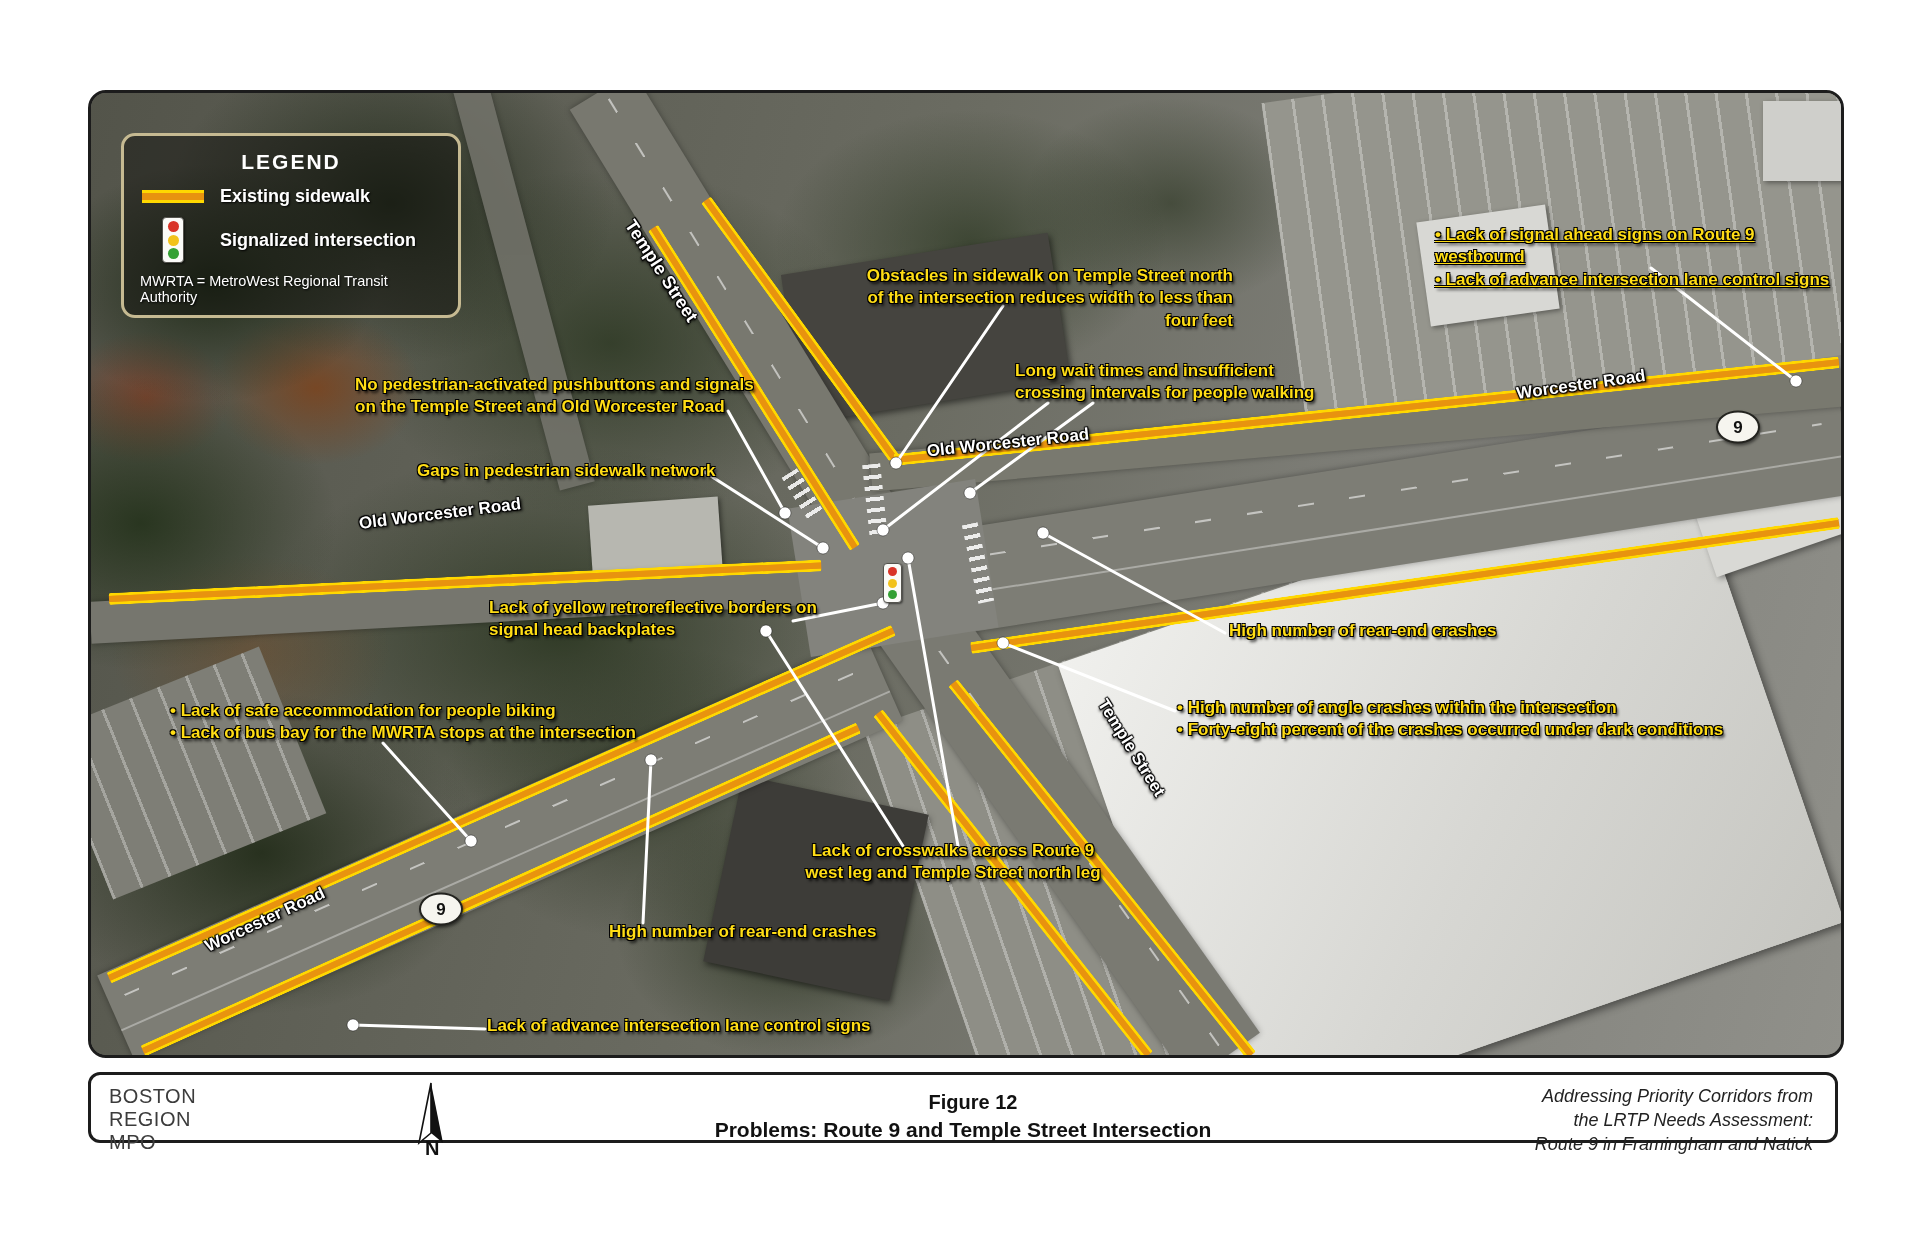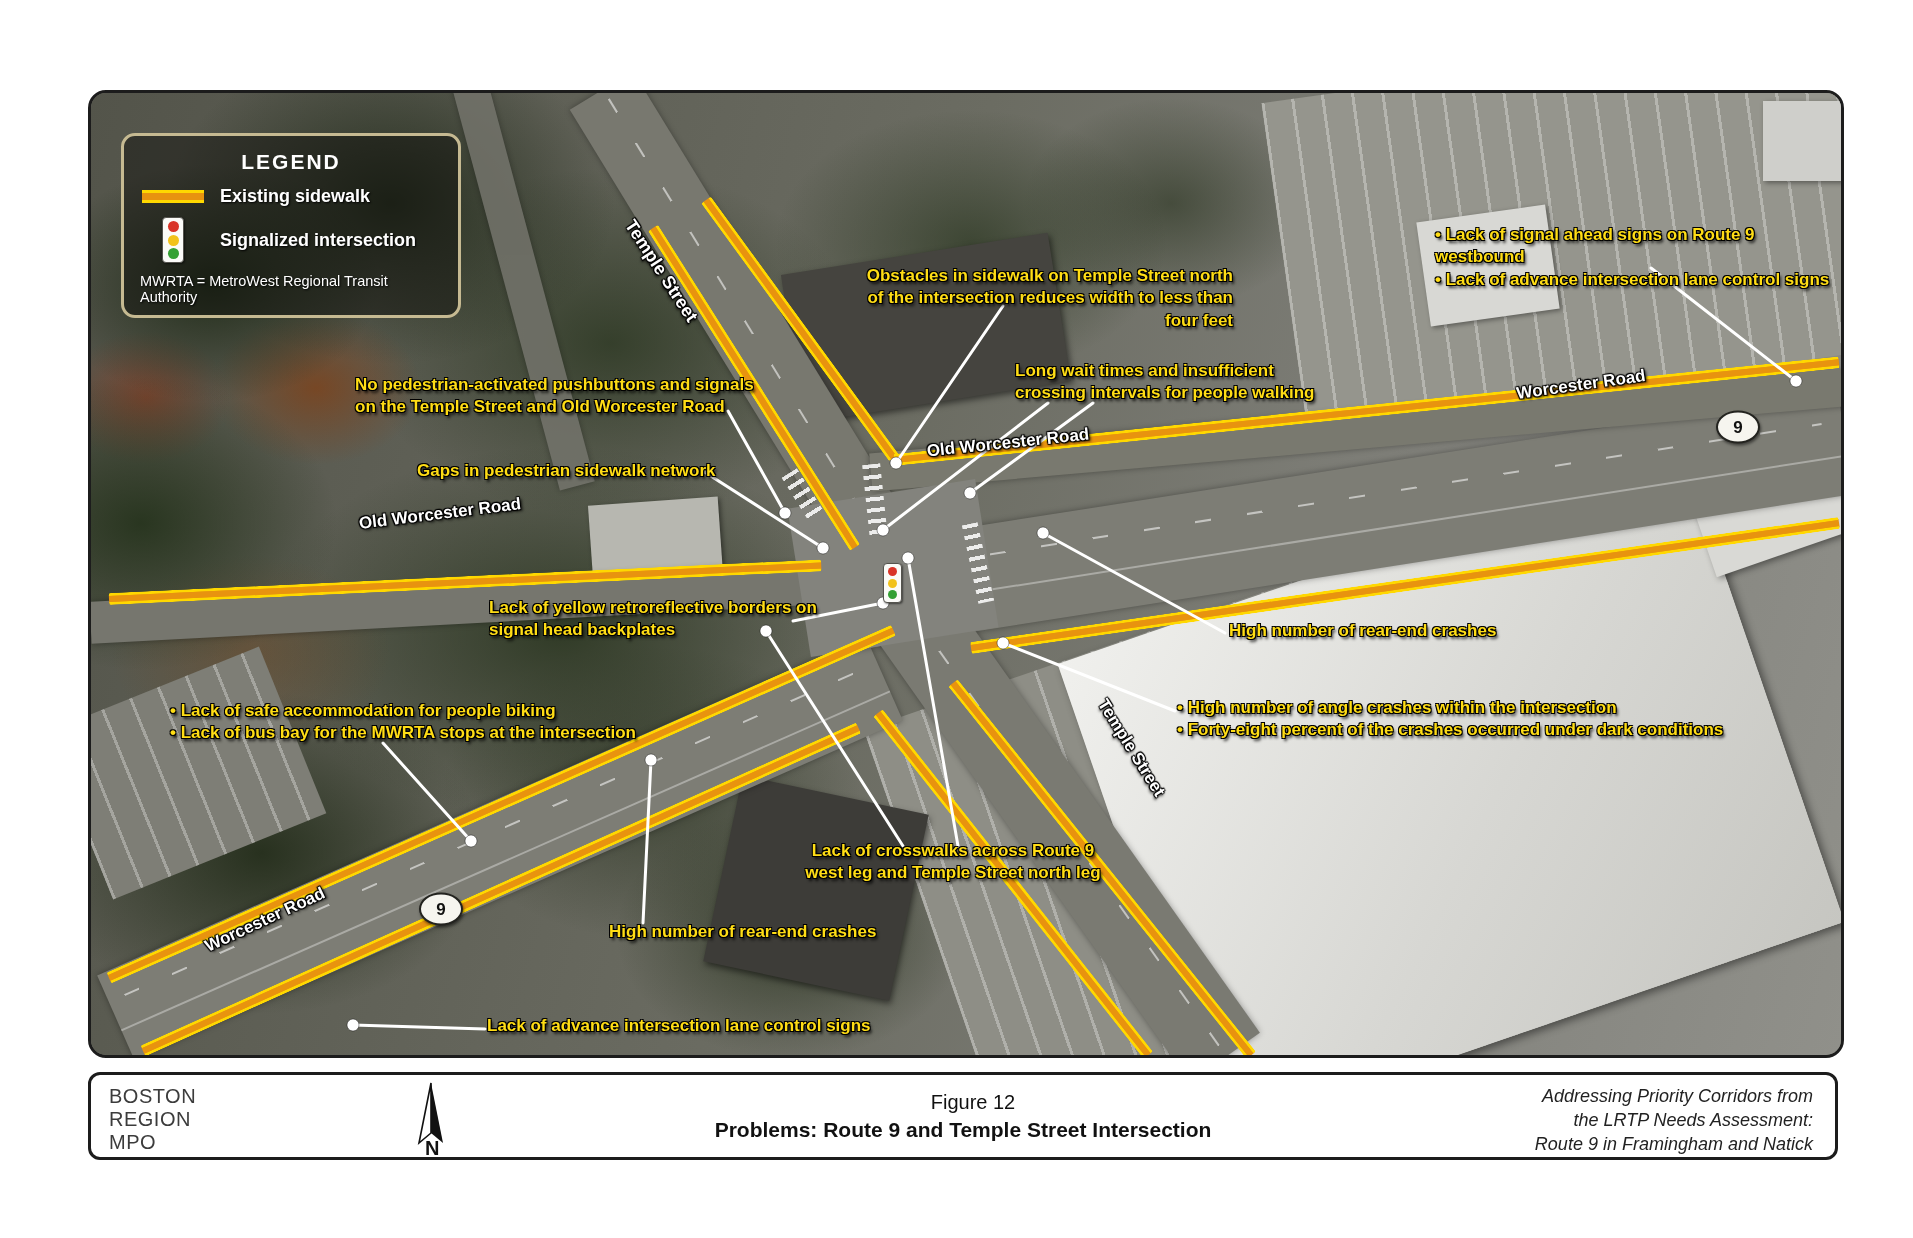--- a/index.html
+++ b/index.html
@@ -77,27 +77,27 @@
         background:rgba(18,18,14,.50);border:3px solid #c6ba92;border-radius:14px;
         padding:12px 16px 10px 16px;color:#fff;}
   .legend h2{margin:2px 0 12px 0;text-align:center;font-size:21px;letter-spacing:2px;color:#fff;}
   .lg-row{display:flex;align-items:center;margin:10px 0;}
   .lg-sym{width:66px;display:flex;justify-content:center;flex:0 0 66px;}
   .lg-walk{width:62px;height:13px;box-sizing:border-box;background:#e8930f;border-top:3px solid #ffd800;border-bottom:3px solid #ffd800;}
   .lg-label{font-weight:bold;font-size:18px;margin-left:14px;text-shadow:1px 1px 2px #000;}
   .lg-note{font-size:14.5px;margin-top:10px;text-shadow:1px 1px 2px #000;}
 
   
-  .footer{position:absolute;left:88px;top:1072px;width:1750px;height:88px;box-sizing:border-box;
+  .footer{position:absolute;left:88px;top:1072px;width:1750px;height:71px;box-sizing:border-box;
         border:3px solid #1c1c1c;border-radius:12px;background:#fff;}
   .agency{position:absolute;left:18px;top:10px;font-size:20px;line-height:1.14;color:#3c3c3c;
         letter-spacing:.5px;white-space:pre-line;}
   .north{position:absolute;left:318px;top:6px;}
   .figtitle{position:absolute;left:0;right:0;top:16px;text-align:center;color:#111;}
-  .figtitle .l1{font-size:20px;font-weight:normal;padding-left:20px;}
+  .figtitle .l1{font-size:20px;font-weight:bold;padding-left:20px;}
   .figtitle .l2{font-size:21px;font-weight:bold;margin-top:4px;}
   .source{position:absolute;right:22px;top:10px;text-align:right;font-style:italic;font-size:18px;
         line-height:1.32;color:#222;white-space:pre-line;}
 </style>
 </head>
 <body>
 
 <div class="page">
 
   <div class="map">
@@ -195,21 +195,21 @@
     <div class="roadlbl" style="left:570px;top:178px;transform:translate(-50%,-50%) rotate(57deg);font-size:18px;">Temple Street</div>
     <div class="roadlbl" style="left:349px;top:421px;transform:translate(-50%,-50%) rotate(-7deg);">Old Worcester Road</div>
     <div class="roadlbl" style="left:917px;top:350px;transform:translate(-50%,-50%) rotate(-6deg);">Old Worcester Road</div>
     <div class="roadlbl" style="left:1490px;top:292px;transform:translate(-50%,-50%) rotate(-8deg);">Worcester Road</div>
     <div class="roadlbl" style="left:174px;top:827px;transform:translate(-50%,-50%) rotate(-25deg);">Worcester Road</div>
     <div class="roadlbl" style="left:1040px;top:655px;transform:translate(-50%,-50%) rotate(58deg);">Temple Street</div>
 
     <div class="shield" style="left:1647px;top:334px;">9</div>
     <div class="shield" style="left:350px;top:816px;">9</div>
 
-    <div class="anno" style="left:1344px;top:131px;">• Lack of signal ahead signs on Route 9 westbound
+    <div class="anno" style="left:1344px;top:131px;text-decoration:underline;">• Lack of signal ahead signs on Route 9 westbound
 • Lack of advance intersection lane control signs</div>
     <div class="anno center" style="left:742px;top:172px;width:400px;text-align:right;">Obstacles in sidewalk on Temple Street north
 of the intersection reduces width to less than four feet</div>
     <div class="anno" style="left:264px;top:281px;">No pedestrian-activated pushbuttons and signals
 on the Temple Street and Old Worcester Road</div>
     <div class="anno" style="left:924px;top:267px;">Long wait times and insufficient
 crossing intervals for people walking</div>
     <div class="anno" style="left:326px;top:367px;">Gaps in pedestrian sidewalk network</div>
     <div class="anno" style="left:79px;top:607px;">• Lack of safe accommodation for people biking
 • Lack of bus bay for the MWRTA stops at the intersection</div>

